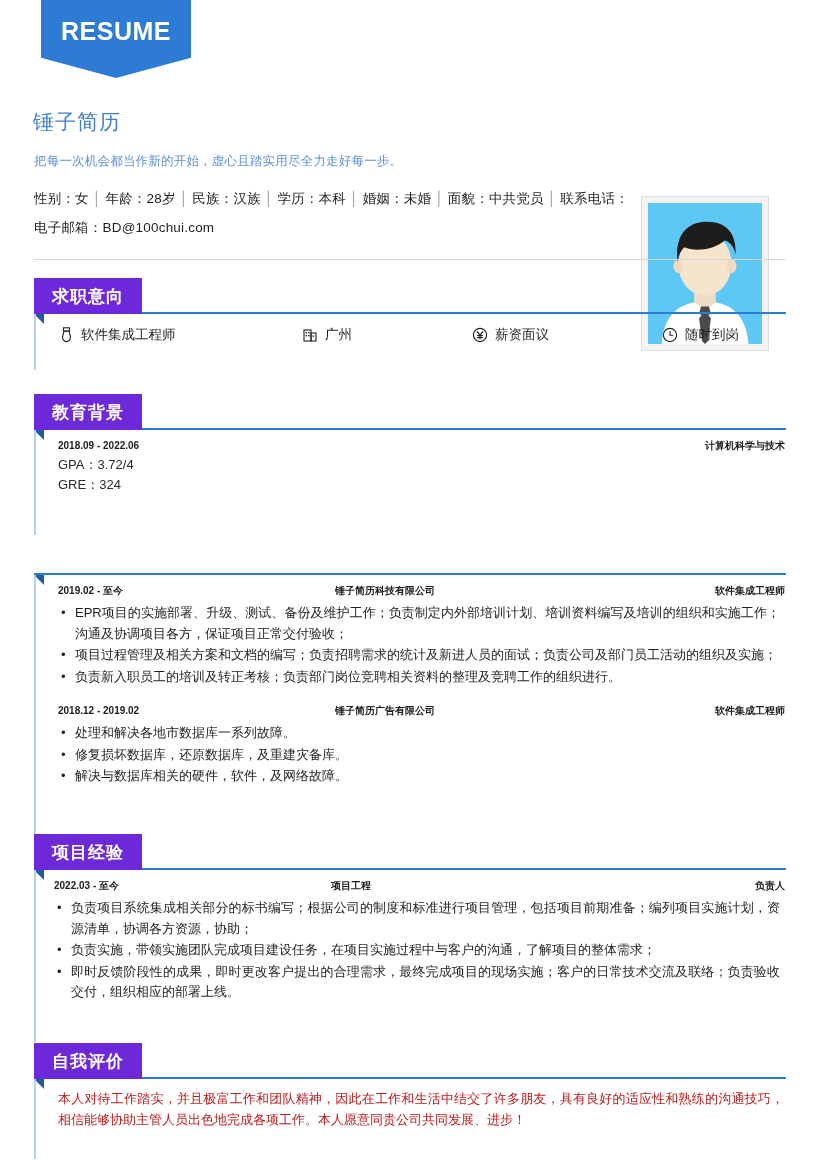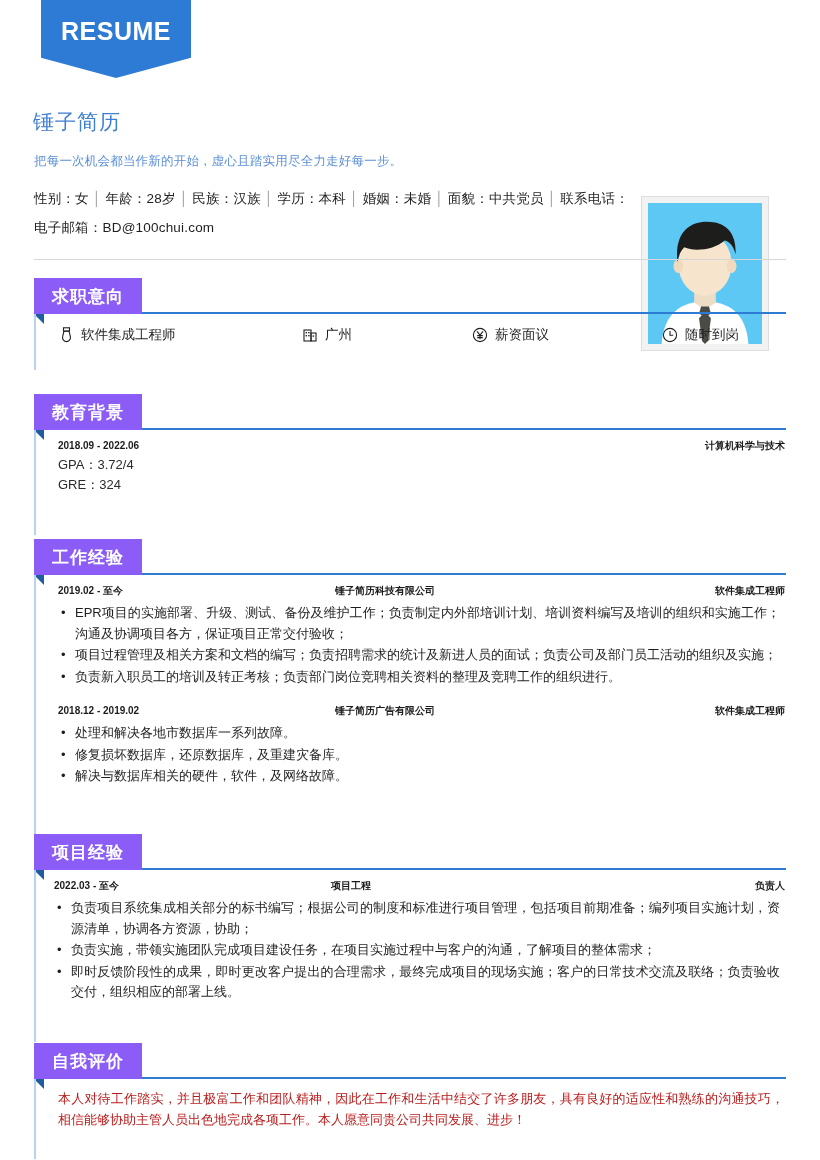--- a/index.html
+++ b/index.html
@@ -124,21 +124,21 @@
   .sec-head {
     position: relative;
     height: 36px;
   }
   .sec-tab {
     position: absolute;
     left: 0;
     top: 0;
     min-width: 108px;
     height: 36px;
-    background: #8b5cf6;
+    background: #6d28d9;
     display: flex;
     align-items: center;
     padding: 0 18px;
     box-sizing: border-box;
   }
   .sec-tab-label {
     color: #ffffff;
     font-size: 17px;
     font-weight: bold;
     letter-spacing: 1px;
@@ -362,23 +362,20 @@
         </div>
         <div class="sub-line">GPA：3.72/4</div>
         <div class="sub-line">GRE：324</div>
       </div>
     </div>
   </div>
 
   <div class="section" style="top:539px;">
     <div class="sec-head">
       <div class="sec-rule"></div>
-      <div class="sec-tab">
-        <span class="sec-tab-label">工作经验</span>
-      </div>
       <div class="sec-fold"></div>
     </div>
     <div class="sec-body" style="height:270px;">
 
       <div class="entry">
         <div class="entry-head">
           <span class="eh-date">2019.02 - 至今</span>
           <span class="eh-org">锤子简历科技有限公司</span>
           <span class="eh-role">软件集成工程师</span>
         </div>

